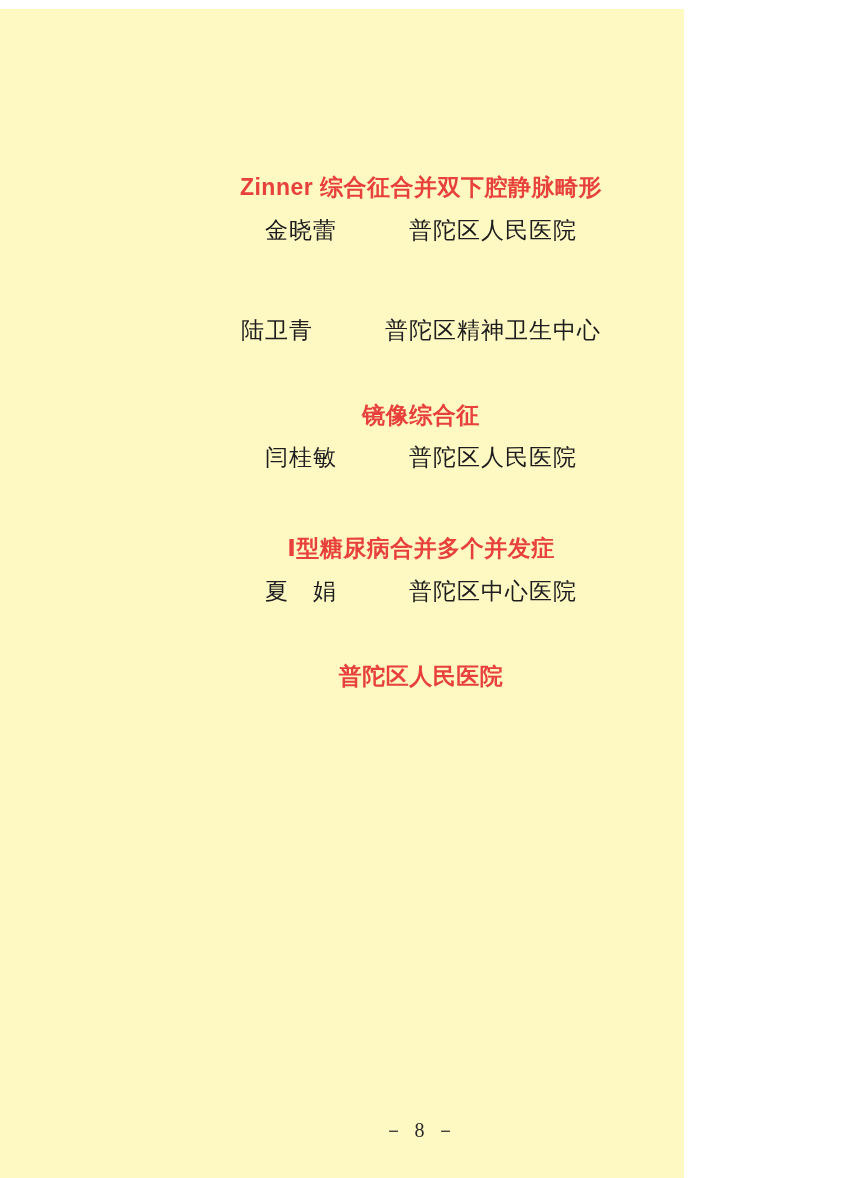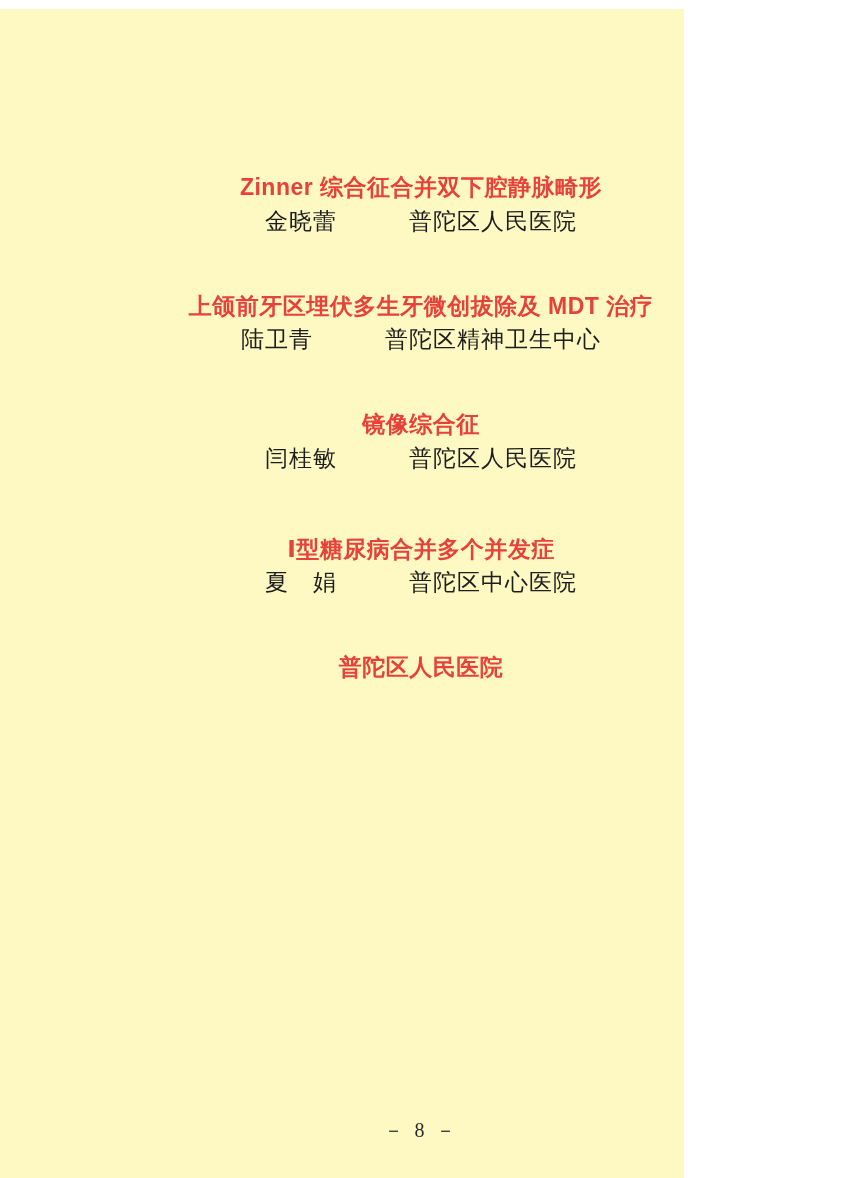--- a/index.html
+++ b/index.html
@@ -35,21 +35,21 @@
   }
   .entry-title {
     color: #e8403a;
     font-family: "Liberation Sans", "DejaVu Sans", sans-serif;
     font-weight: bold;
     font-size: 23px;
     letter-spacing: 0.5px;
     line-height: 1.2;
   }
   .entry-meta {
-    margin-top: 4px;
+    margin-top: 13px;
     font-family: Liberation Sans, sans-serif;
     font-size: 23px;
     color: #1d1d1d;
     letter-spacing: 1px;
     white-space: pre;
   }
   .gap-1 { height: 56px; }
   .gap-2 { height: 56px; }
   .gap-3 { height: 62px; }
   .gap-4 { height: 56px; }
@@ -73,21 +73,20 @@
   <div class="content">
 
     <div class="entry">
       <div class="entry-title">Zinner 综合征合并双下腔静脉畸形</div>
       <div class="entry-meta">金晓蕾　　　普陀区人民医院</div>
     </div>
 
     <div class="gap-1"></div>
 
     <div class="entry">
-      <div class="entry-title">上颌前牙区埋伏多生牙微创拔除及 MDT 治疗</div>
       <div class="entry-meta">陆卫青　　　普陀区精神卫生中心</div>
     </div>
 
     <div class="gap-2"></div>
 
     <div class="entry">
       <div class="entry-title">镜像综合征</div>
       <div class="entry-meta">闫桂敏　　　普陀区人民医院</div>
     </div>
 

